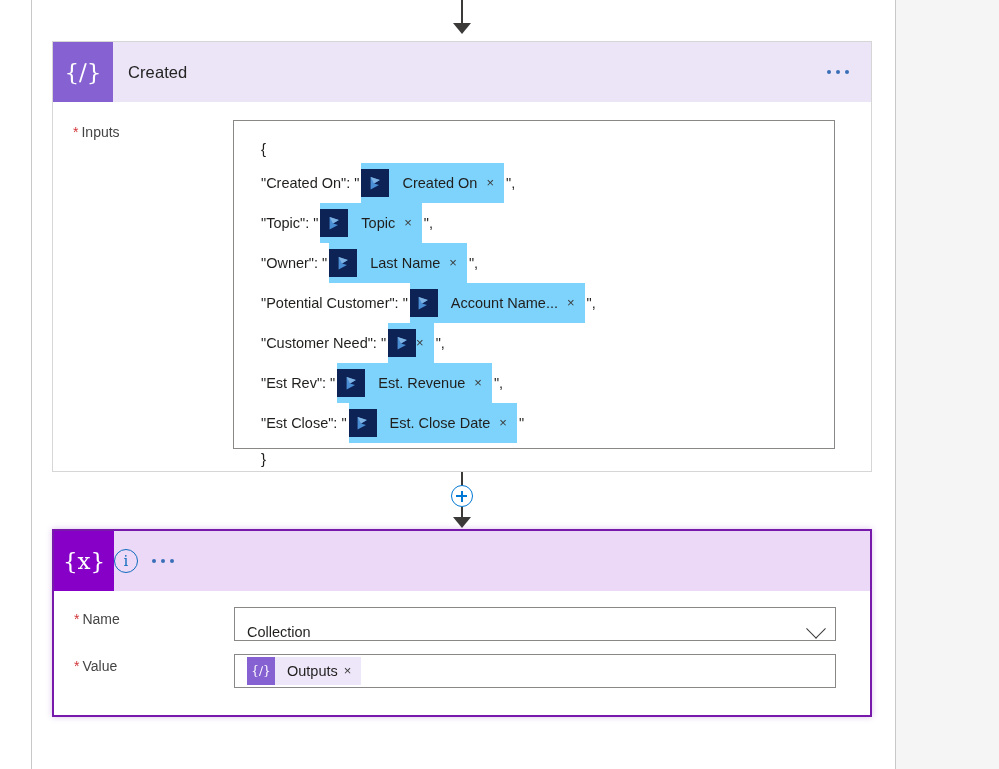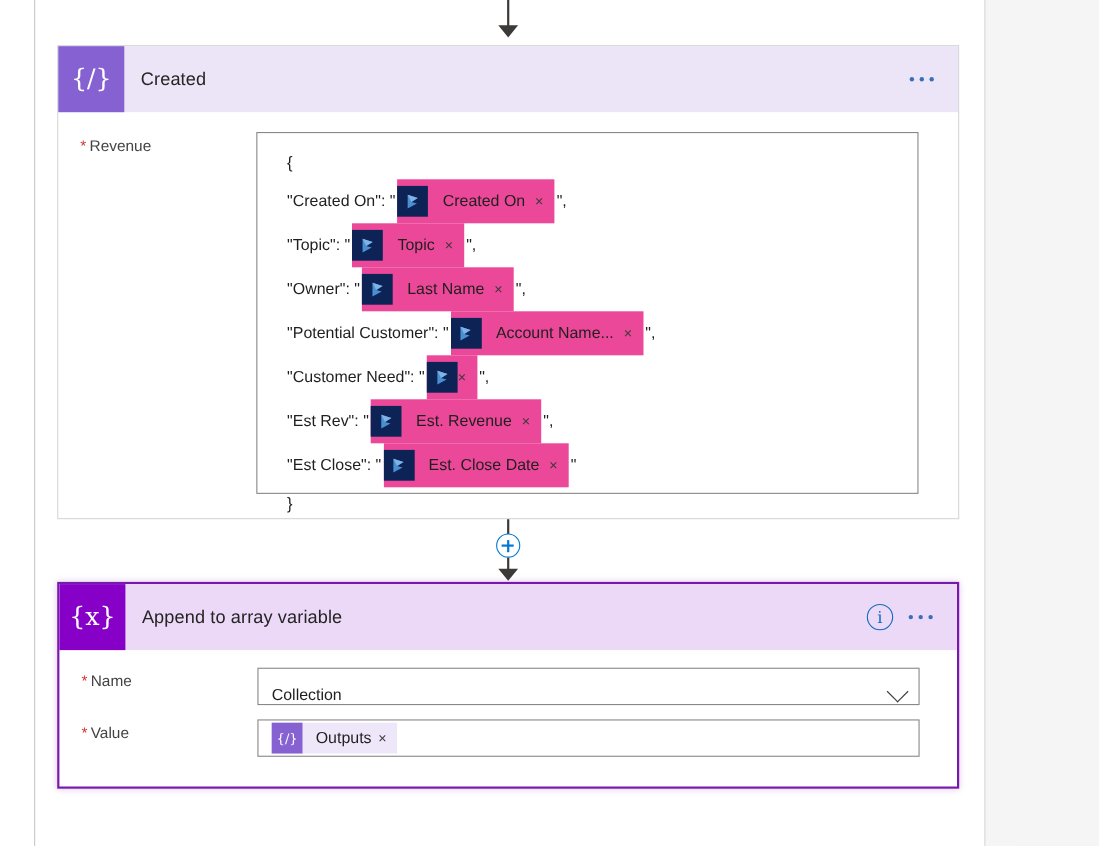--- a/index.html
+++ b/index.html
@@ -141,21 +141,21 @@
     color: #201f1e;
     white-space: nowrap;
   }
   .json-key { color: #201f1e; }
   .brace { font-size: 15px; color: #201f1e; }
   .indent { padding-left: 13px; }
 
   
   .chip {
     display: inline-flex; align-items: center;
-    background: #ec4899;
+    background: #7dd3fc;
     height: 40px;
     margin: 0 2px;
     vertical-align: middle;
   }
   .chip-icon {
     width: 28px; height: 28px;
     flex: 0 0 28px;
     background: #0d2356;
     display: flex; align-items: center; justify-content: center;
   }
@@ -236,21 +236,21 @@
           <i></i>
             <i></i>
             <i></i>
         </div>
       </div>
     </div>
 
     <div class="card-body">
       <div class="field-row" style="padding:18px 0 0 0;">
         <div class="field-label" style="padding-left:20px;">
-          <span class="req-star">*</span><span>Revenue</span>
+          <span class="req-star">*</span><span>Inputs</span>
         </div>
         <div class="inputs-box" style="width:602px; height:329px;">
 
           <div class="json-line">
             <span class="brace indent">{</span>
           </div>
 
           <div id="json-lines">
               <div class="json-line indent">
                 <span class="json-key">"Created On": "</span>
@@ -365,21 +365,20 @@
     <div class="conn-line" style="left:461px; top:507px; height:12px;"></div>
     <div class="arrowhead" style="left:453px; top:517px;"></div>
   </div>
 
   <div class="card card-selected" style="left:52px; top:529px; width:820px; height:188px;">
 
     <div class="card-header selected-hdr">
       <div class="hdr-icon hdr-icon-var">
         <span>{x}</span>
       </div>
-      <div class="hdr-title">Append to array variable</div>
       <div class="hdr-actions">
         <div class="info-icon">
           <span>i</span>
         </div>
         <div class="ellipsis">
           <i></i>
             <i></i>
             <i></i>
         </div>
       </div>

